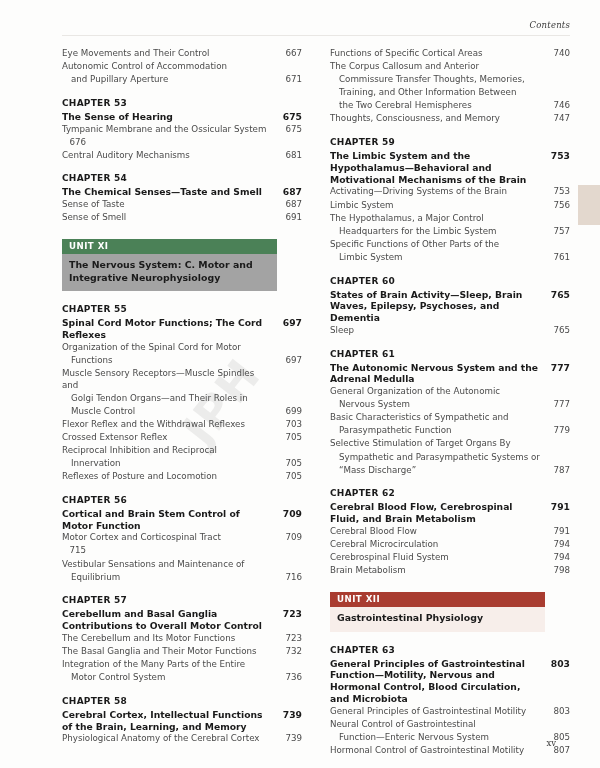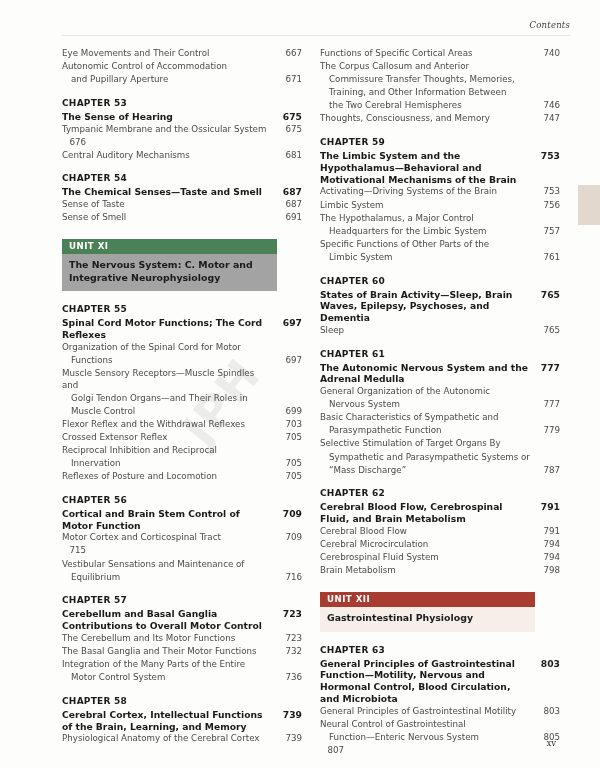--- a/index.html
+++ b/index.html
@@ -71,20 +71,21 @@
 
   
   .columns {
     position: absolute;
     top: 48px;
     left: 62px;
     right: 30px;
     bottom: 46px;
     display: flex;
     gap: 18px;
+    justify-content: space-between;
   }
   .col {
     width: 240px;
     flex: 0 0 240px;
     position: relative;
   }
 
   
   .entry {
     display: flex;
@@ -484,20 +485,21 @@
           </div>
           <div class="entry lvl-sec">
             <span class="ttl">Neural Control of Gastrointestinal</span>
             <span class="pg"></span>
           </div>
           <div class="entry lvl-sec">
             <span class="ttl cont">Function—Enteric Nervous System</span>
             <span class="pg">805</span>
           </div>
           <div class="entry lvl-sec">
+            <span class="ttl">Hormonal Control of Gastrointestinal Motility</span>
             <span class="pg">807</span>
           </div>
         </div>
       </div>
   </div>
 
   <div class="folio">xv</div>
 </div>
 
 </body></html>

